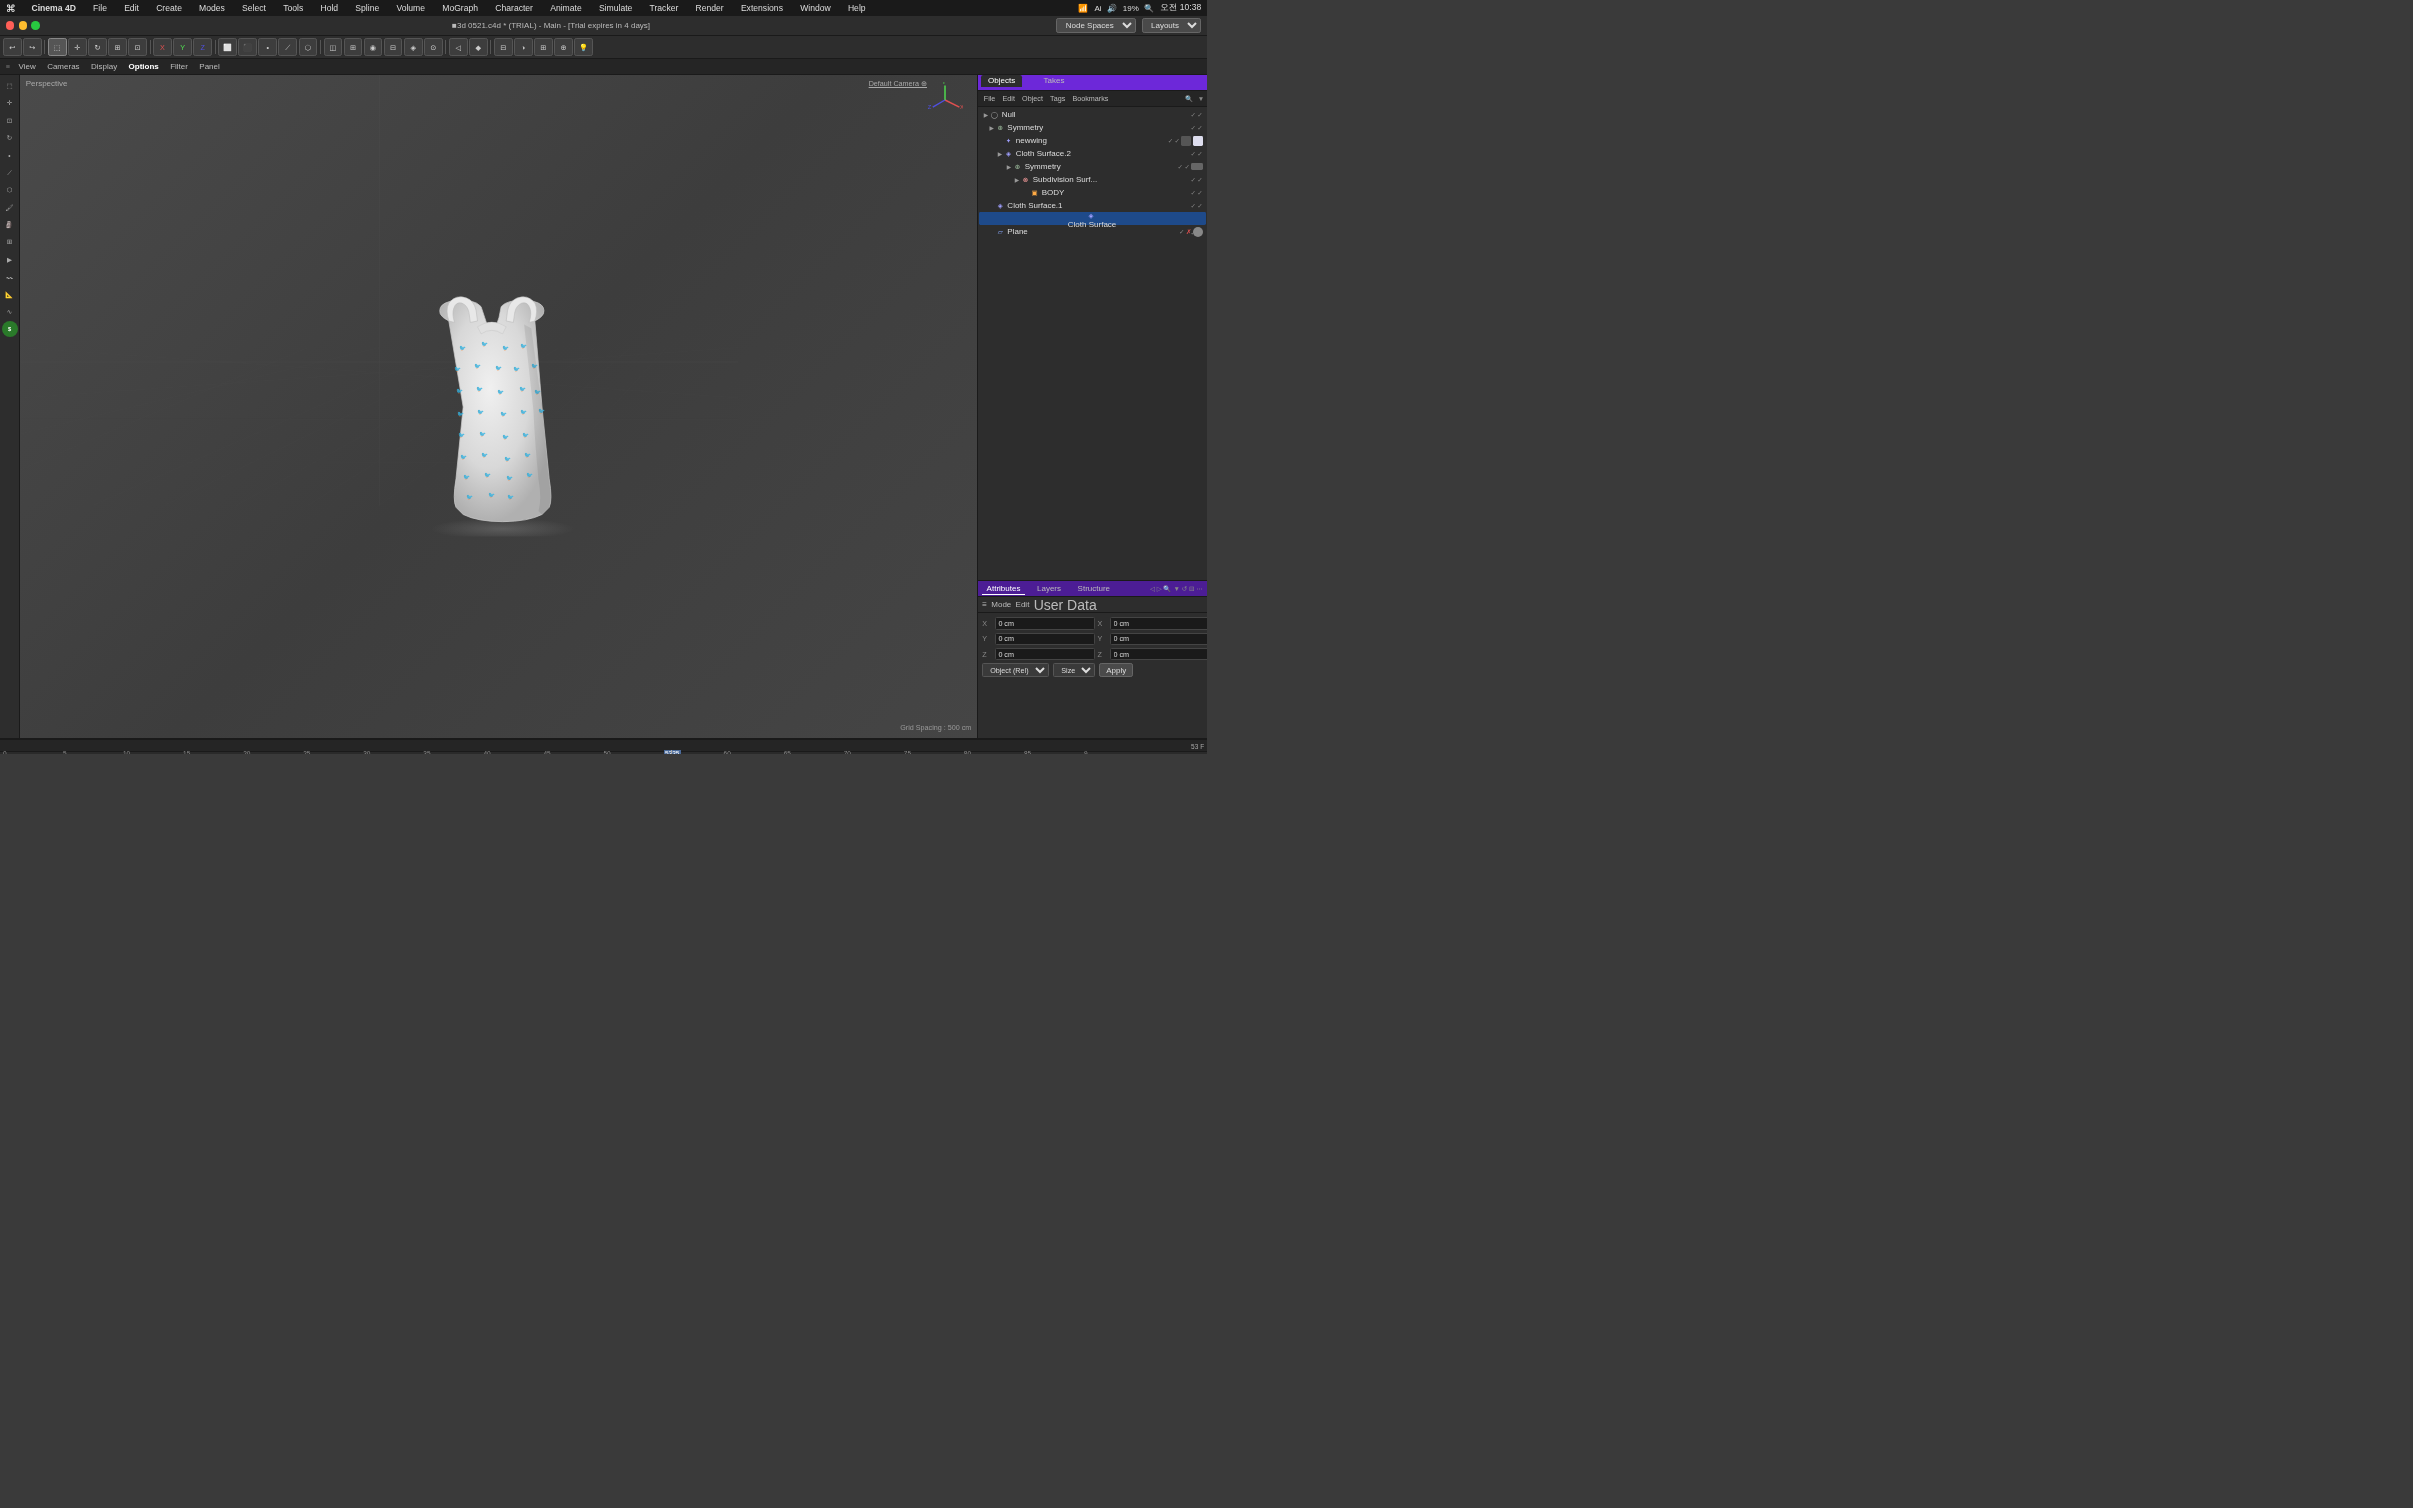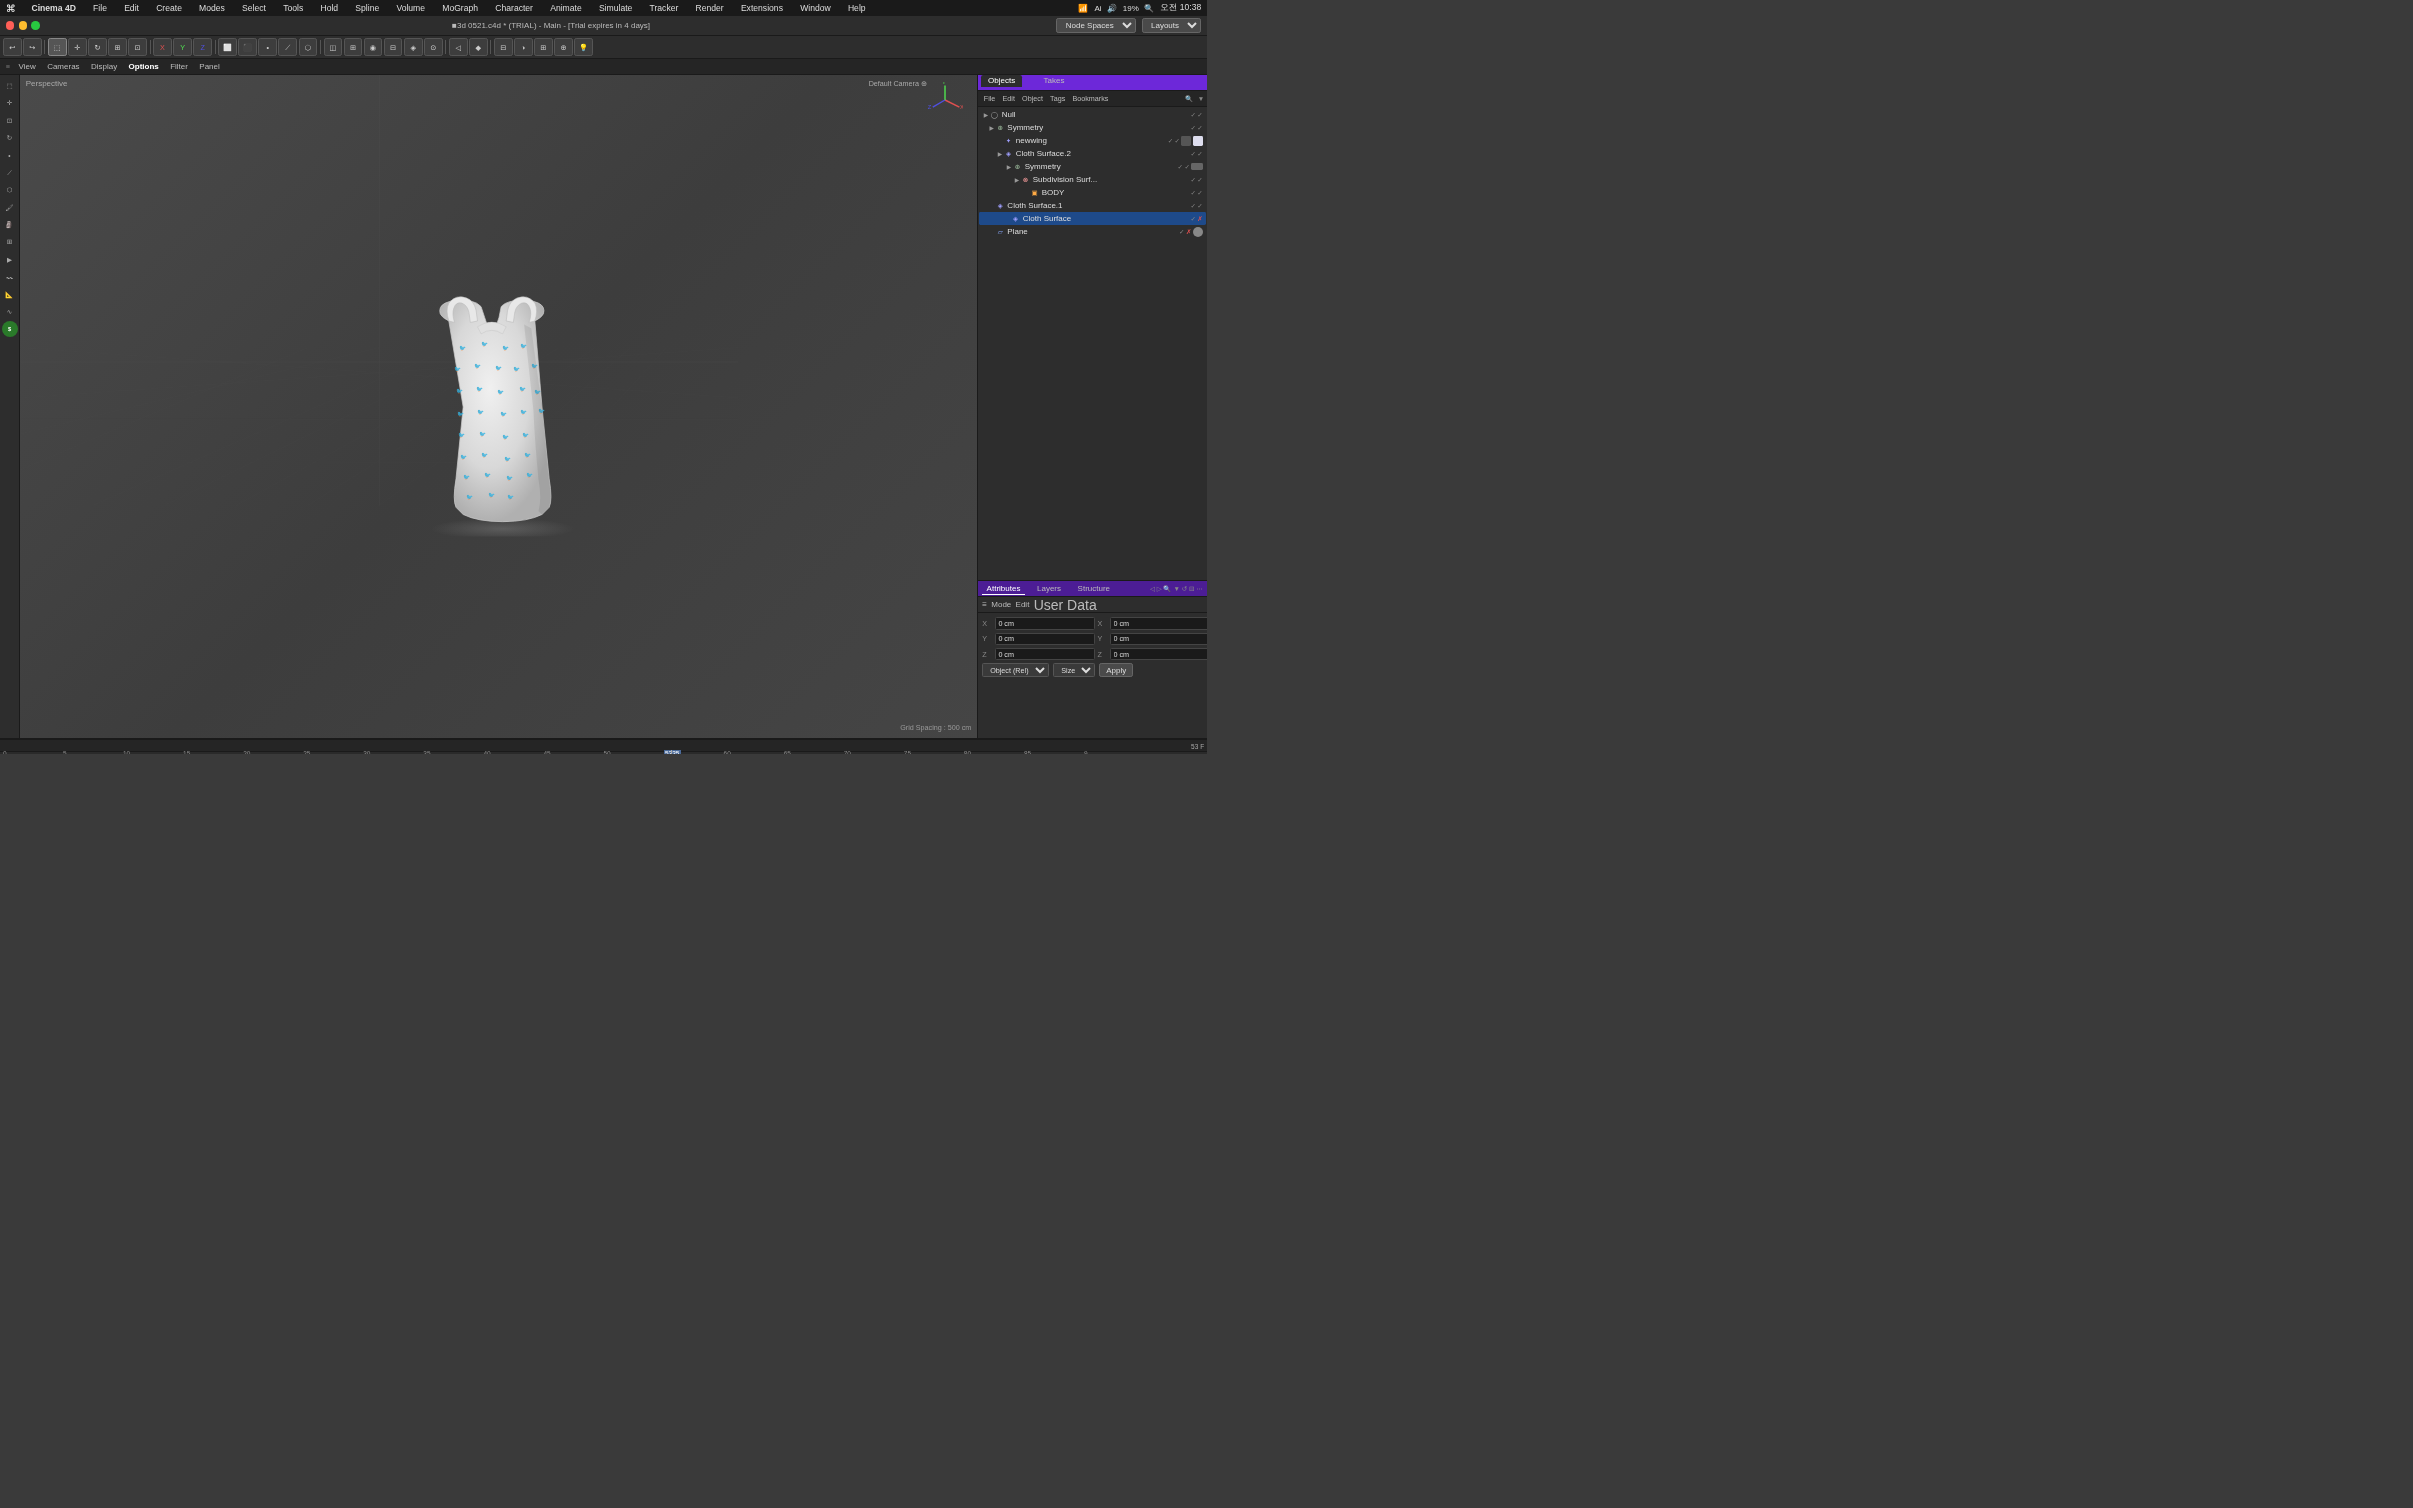--- a/index.html
+++ b/index.html
@@ -126,21 +126,21 @@
       color: #aaa;
     }
 
     
     #viewport-container {
       flex: 1;
       display: flex;
       flex-direction: column;
       background: #3a3a3a;
     }
-    .vp-camera-label { margin-left: auto; font-size: 7.2px; color: #aaa; }
+    .vp-camera-label { margin-left: auto; font-size: 7.2px; color: #aaa; text-decoration: underline; }
 
     #viewport {
       flex: 1;
       background: linear-gradient(135deg, #4a4a4a 0%, #3d3d3d 50%, #454545 100%);
       position: relative;
       overflow: hidden;
     }
     .perspective-label {
       position: absolute;
       top: 4.3px;
@@ -899,21 +899,21 @@
       <div class="tree-item" style="padding-left:8.6px;">
         <span class="tree-arrow"> </span>
         <span class="tree-icon icon-cloth">◈</span>
         <span class="tree-label">Cloth Surface.1</span>
         <div class="tree-icons-right">
           <span class="tree-small-icon">✓</span>
           <span class="tree-small-icon">✓</span>
         </div>
       </div>
 
-      <div class="tree-item selected" style="padding-left:24px;">
+      <div class="tree-item selected" style="padding-left:2px;flex-direction:column;">
         <span class="tree-arrow"> </span>
         <span class="tree-icon icon-cloth">◈</span>
         <span class="tree-label">Cloth Surface</span>
         <div class="tree-icons-right">
           <span class="tree-small-icon">✓</span>
           <span class="tree-small-icon" style="color:#e05050;">✗</span>
         </div>
       </div>
 
       <div class="tree-item" style="padding-left:8.6px;">

